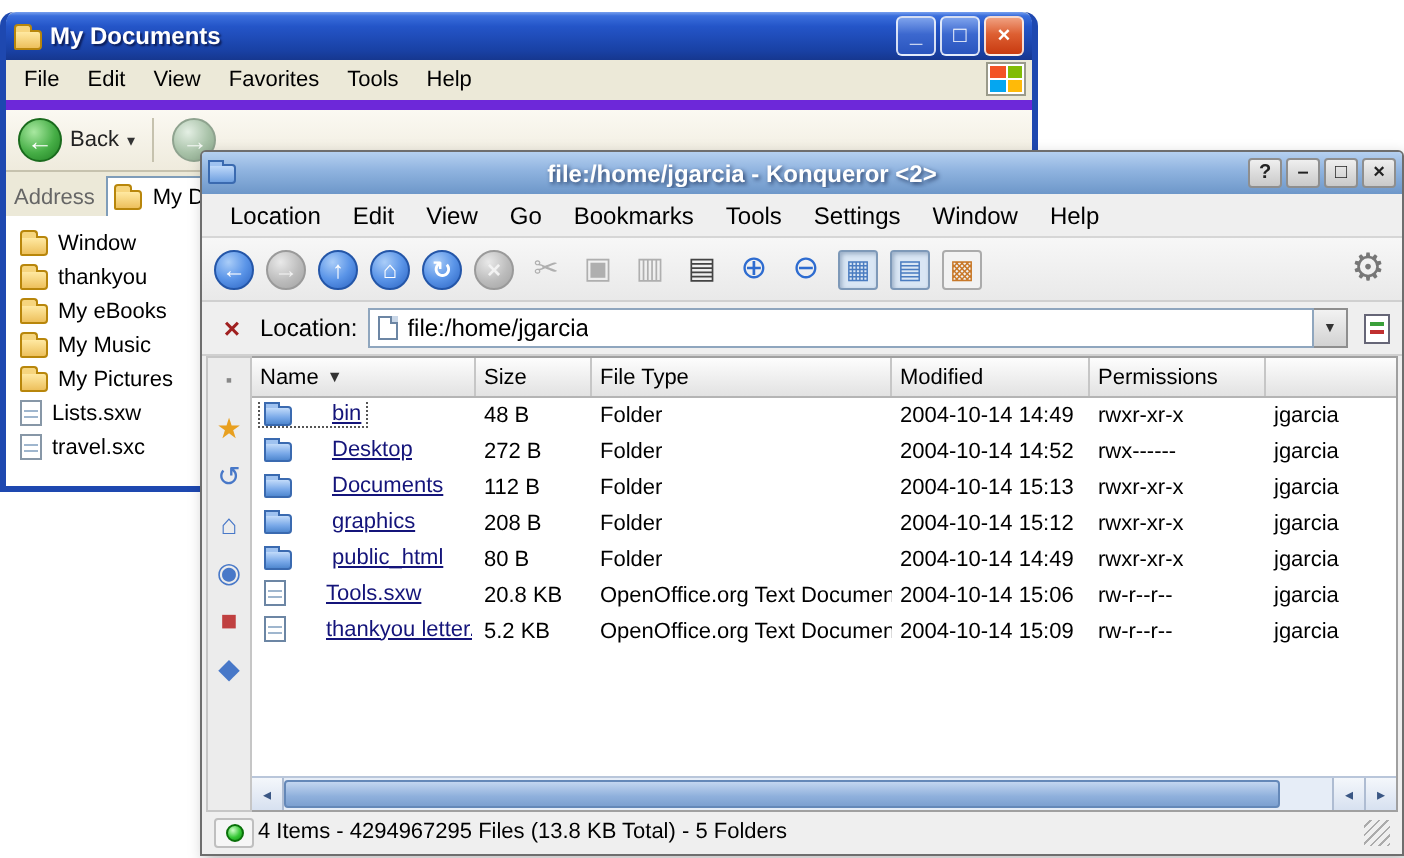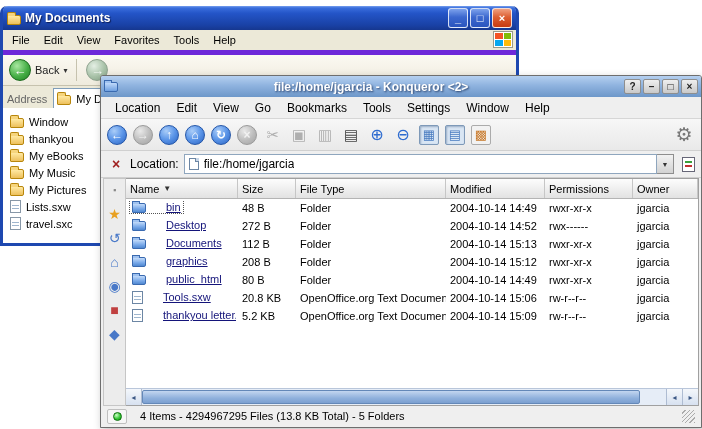--- a/index.html
+++ b/index.html
@@ -115,21 +115,21 @@
   .folder-kq::before{content:"";position:absolute;left:-1px;top:-3px;width:6px;height:2px;background:#9FC2F0;border:1px solid #3A6AB0;border-bottom:none}
   .doc-kq{position:relative;width:11px;height:13px;background:#fff;border:1px solid #6C86A4;box-sizing:border-box;flex:none;
           background-image:repeating-linear-gradient(180deg,transparent 0 2px,#9FB6CE 2px 3px);
           background-size:7px 8px;background-position:1px 2px;background-repeat:no-repeat}
   .kq-hscroll{height:16px;flex:none;display:flex;align-items:stretch;background:#E6EDF7;border-top:1px solid #B9C6DA}
   .hbtn{width:16px;flex:none;box-sizing:border-box;background:linear-gradient(180deg,#F4F7FB,#D7E1F0);
         border-right:1px solid #AEBCD2;display:flex;align-items:center;justify-content:center;font-size:8px;color:#3A5784}
   .hbtn.r{border-left:1px solid #AEBCD2;border-right:none}
   .hthumb{flex:1;margin:1px 0;background:linear-gradient(180deg,#C3D6F0,#8FB0DC 60%,#7CA0D0);border:1px solid #6488B8;border-radius:2px;box-sizing:border-box}
   .htrack{width:26px;flex:none}
-  .kq-status{height:18px;flex:none;display:flex;align-items:center;gap:13px;background:#EFEFEF;padding:0 4px;margin:1px 2px 2px}
+  .kq-status{height:18px;flex:none;display:flex;align-items:center;gap:2px;background:#EFEFEF;padding:0 4px;margin:1px 2px 2px}
   .led-box{display:flex;align-items:center;justify-content:center;width:18px;height:13px;border:1px solid #BFBFBF;border-radius:2px;background:#F6F6F6;flex:none}
   .led{width:9px;height:9px;border-radius:50%;box-sizing:border-box;border:1px solid #0A700A;
        background:radial-gradient(circle at 35% 30%,#CFFFC8,#37C837 55%,#0F8F0F)}
   .status-text{flex:1;font-size:11px;color:#000;white-space:nowrap;overflow:hidden}
   .grip{width:13px;height:13px;flex:none;background:repeating-linear-gradient(135deg,transparent 0 2px,#ABABAB 2px 3px)}
 </style>
 </head>
 <body>
 
 <div id="canvas">
@@ -325,23 +325,20 @@
             </div>
             <div class="hc c2">
               <span>File Type</span>
             </div>
             <div class="hc c3">
               <span>Modified</span>
             </div>
             <div class="hc c4">
               <span>Permissions</span>
             </div>
-            <div class="hc c5">
-              <span>Owner</span>
-            </div>
           </div>
         <div id="kq-rows">
             <div class="krow focused">
               <div class="kc c0"><span class="ncell">
                   <span class="folder-kq"></span>
                   <a class="nlink">bin</a>
                 </span></div>
               <div class="kc c1">48 B</div>
               <div class="kc c2">Folder</div>
               <div class="kc c3">2004-10-14 14:49</div>

